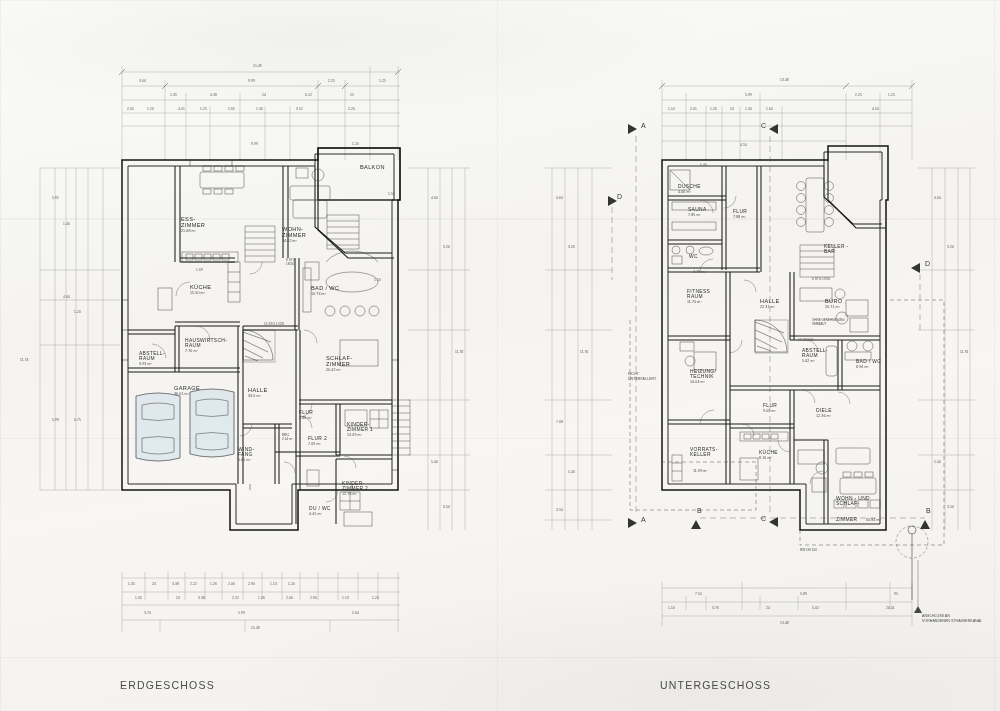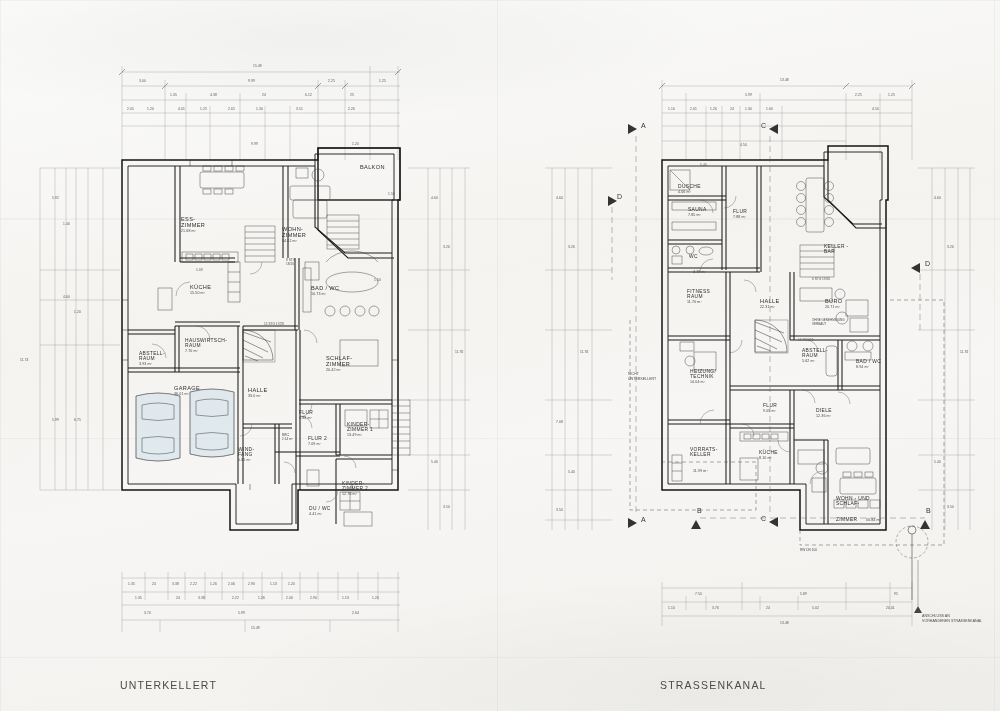--- a/index.html
+++ b/index.html
@@ -617,22 +617,22 @@
       </g>
 
       <g stroke="#444" stroke-width="0.4" fill="none">
         <path d="M918,606 l4,7 l-8,0 Z" fill="#444" stroke="none"></path>
         <line x1="918" y1="560" x2="918" y2="606"></line>
       </g>
     </g>
   </g>
 </svg>
 
-<div class="ttl" id="t-eg">UNTERKELLERT</div>
-<div class="ttl" id="t-ug">STRASSENKANAL</div>
+<div class="ttl" id="t-eg">ERDGESCHOSS</div>
+<div class="ttl" id="t-ug">UNTERGESCHOSS</div>
 
 <div class="room" style="left:181px;top:216px">
   <span class="nm">ESS-</span>
   <span class="nm">ZIMMER</span>
   <span class="ar">21.68 m²</span>
 </div>
 <div class="room" style="left:190px;top:284px">
   <span class="nm">KÜCHE</span>
   <span class="ar">15.50 m²</span>
 </div>

